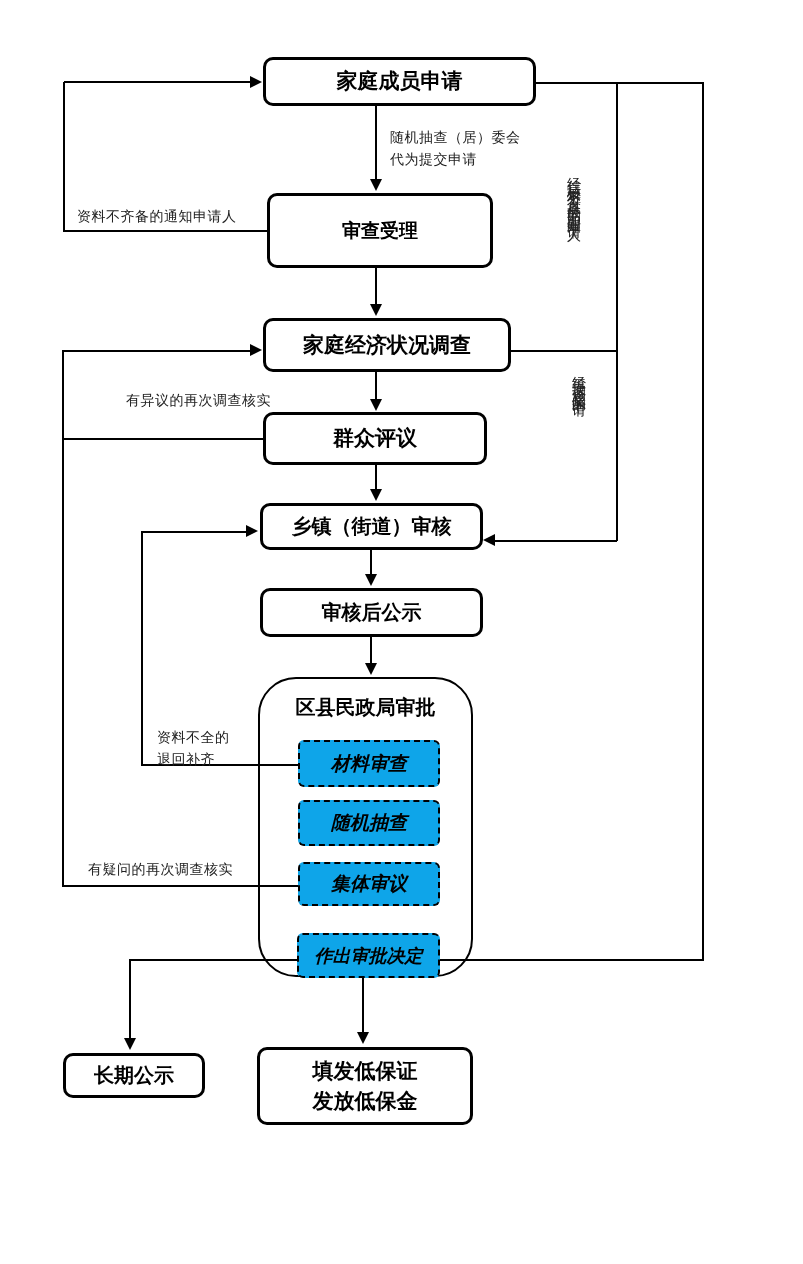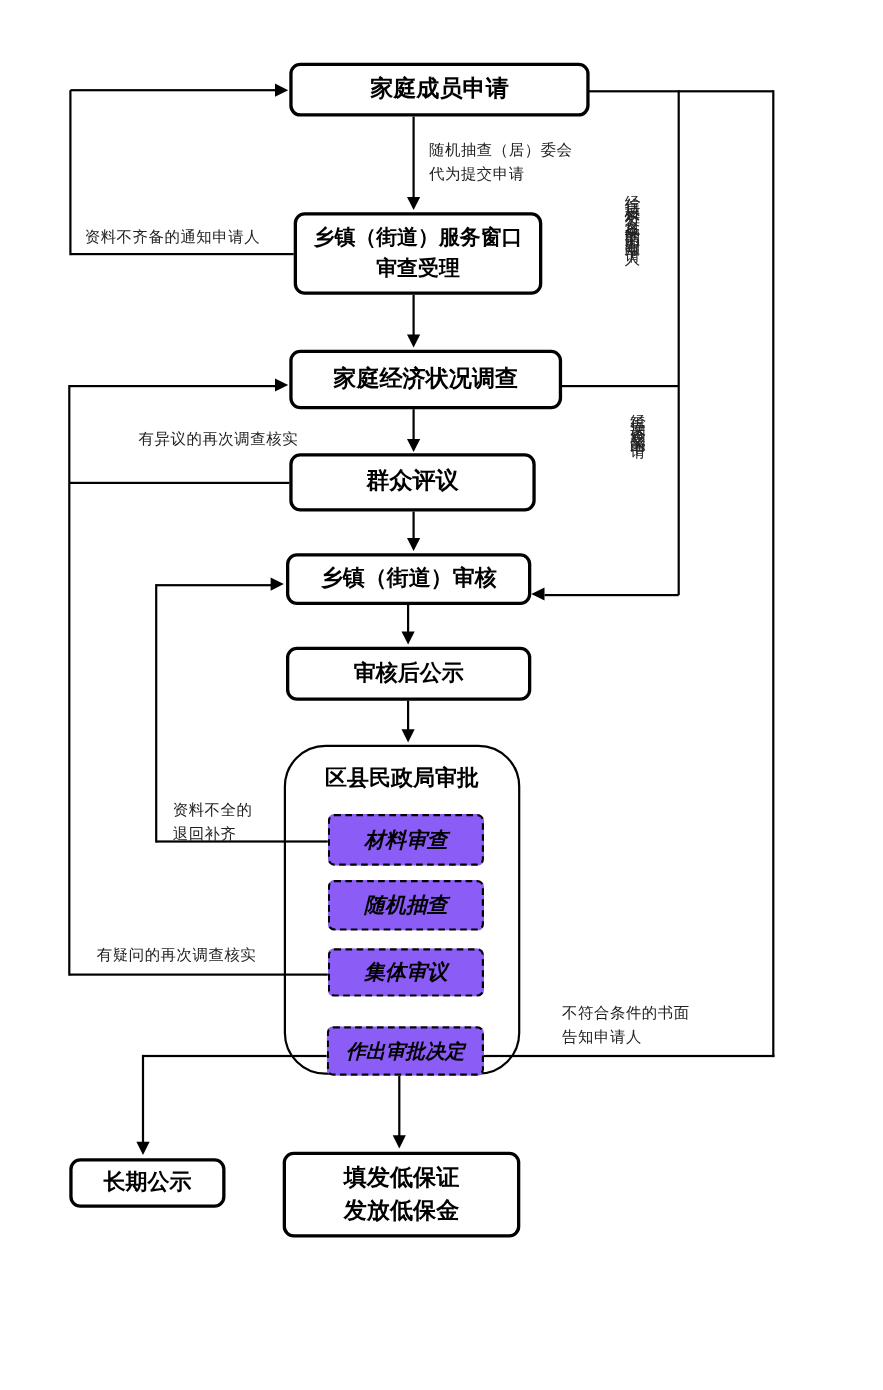--- a/index.html
+++ b/index.html
@@ -5,21 +5,21 @@
   html,body{margin:0;padding:0;background:#fff;}
   .stage{position:relative;width:803px;height:1264px;background:#ffffff;overflow:hidden;
          font-family:"Liberation Sans",sans-serif;}
   .box{position:absolute;box-sizing:border-box;border:3px solid #000;border-radius:10px;
        background:#fff;display:flex;flex-direction:column;align-items:center;justify-content:center;
        font-weight:bold;color:#000;text-align:center;line-height:1.45;z-index:3;}
   .bigbox{position:absolute;box-sizing:border-box;border:2px solid #000;border-radius:38px;
           background:transparent;z-index:2;}
   .bigtitle{position:absolute;font-weight:bold;color:#000;text-align:center;z-index:3;}
   .dashed{position:absolute;box-sizing:border-box;border:2px dashed #000;border-radius:6px;
-          background:#8b5cf6;display:flex;align-items:center;justify-content:center;
+          background:#0ea5e9;display:flex;align-items:center;justify-content:center;
           font-family:Liberation Serif, serif;font-style:italic;font-weight:bold;color:#000;z-index:4;}
   .hline,.vline{position:absolute;background:#000;z-index:1;}
   .hline{height:2px;}
   .vline{width:2px;}
   .arr{position:absolute;width:0;height:0;z-index:2;}
   .arr.down{border-left:6px solid transparent;border-right:6px solid transparent;border-top:12px solid #000;}
   .arr.right{border-top:6px solid transparent;border-bottom:6px solid transparent;border-left:12px solid #000;}
   .arr.left{border-top:6px solid transparent;border-bottom:6px solid transparent;border-right:12px solid #000;}
   .note{position:absolute;font-family:"Liberation Serif",serif;color:#222;font-size:14px;
         line-height:1.55;letter-spacing:0.5px;white-space:nowrap;z-index:3;}
@@ -81,21 +81,20 @@
   <div class="arr down" style="left:365px;top:663px;"></div>
 
   <div class="vline" style="left:362px;top:978px;height:55px;"></div>
   <div class="arr down" style="left:357px;top:1032px;"></div>
 
   <div class="box" style="left:263px;top:57px;width:273px;height:49px;font-size:21px;">
     <span>家庭成员申请</span>
   </div>
 
   <div class="box" style="left:267px;top:193px;width:226px;height:75px;font-size:19px;">
-    <span class="l2">乡镇（街道）服务窗口</span>
     <span class="l2">审查受理</span>
   </div>
 
   <div class="box" style="left:263px;top:318px;width:248px;height:54px;font-size:21px;">
     <span>家庭经济状况调查</span>
   </div>
 
   <div class="box" style="left:263px;top:412px;width:224px;height:53px;font-size:21px;">
     <span>群众评议</span>
   </div>
@@ -146,18 +145,14 @@
     <span class="l2">资料不全的</span>
     <span class="l2">退回补齐</span>
   </div>
 
   <div class="note" style="left:88px;top:859px;">有疑问的再次调查核实</div>
 
   <div class="vnote" style="left:562px;top:166px;height:155px;">经信息核对不符合条件的书面告知申请人</div>
 
   <div class="vnote" style="left:567px;top:365px;height:172px;">经再次调查核实的申请</div>
 
-  <div class="note" style="left:511px;top:911px;">
-    <span class="l2">不符合条件的书面</span>
-    <span class="l2">告知申请人</span>
-  </div>
 
 </div>
 
 </body></html>

